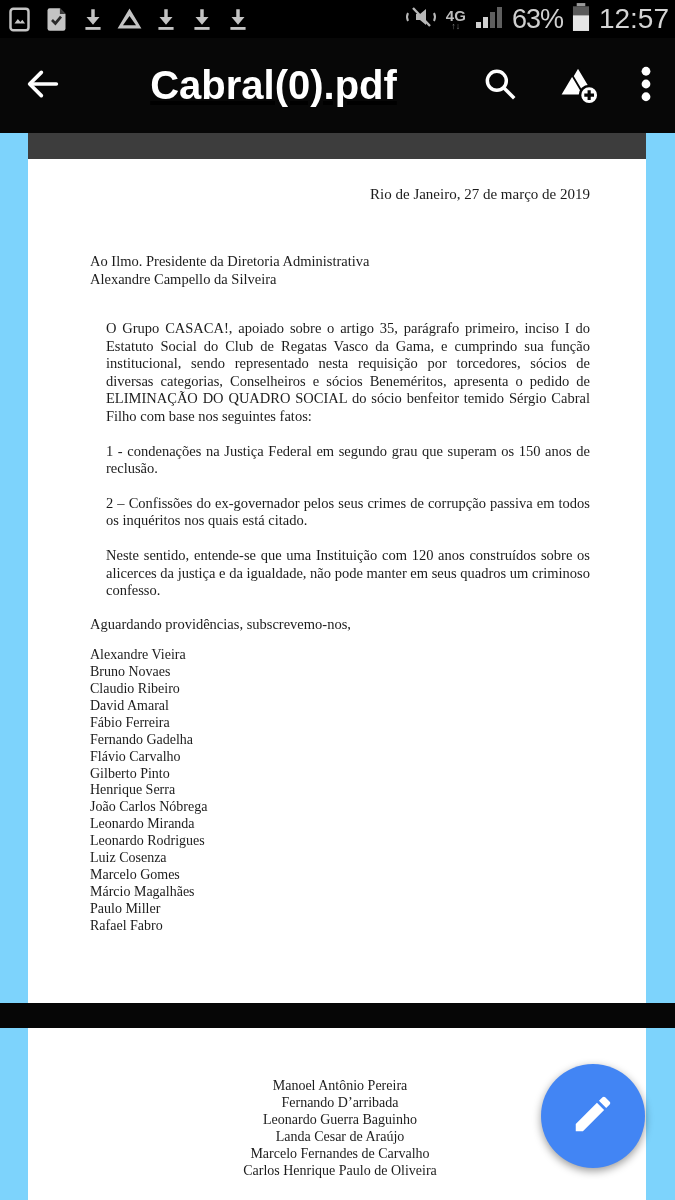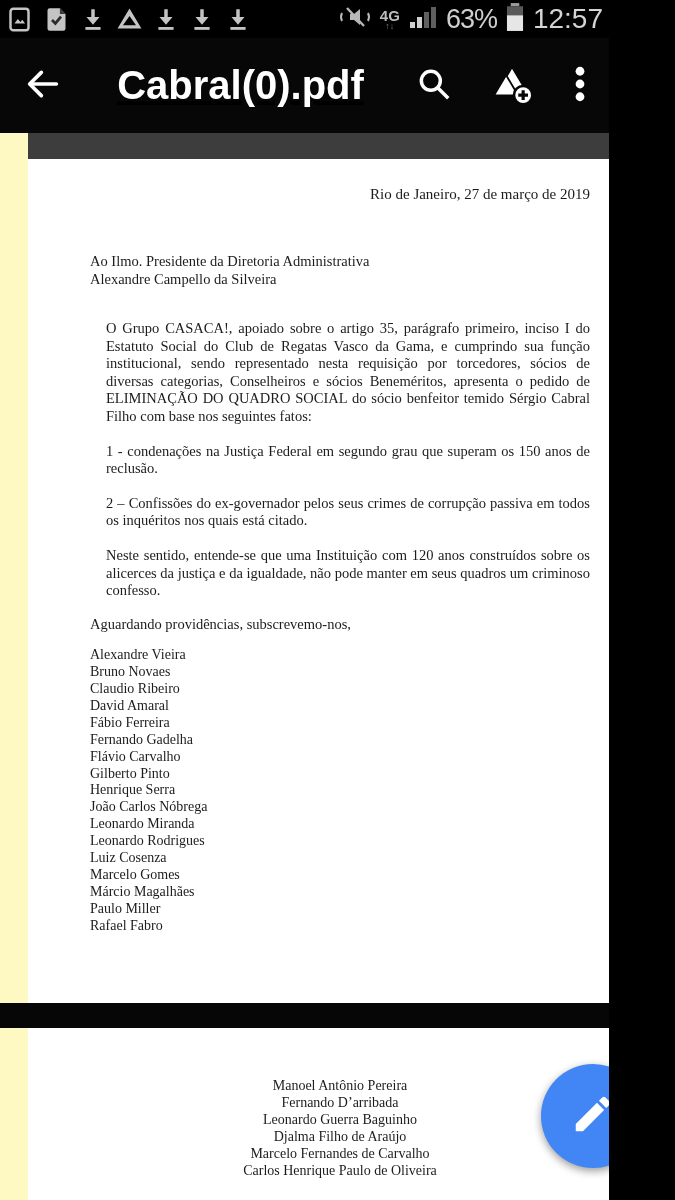--- a/index.html
+++ b/index.html
@@ -1,16 +1,16 @@
 <!DOCTYPE html>
 <html><head>
 <meta charset="utf-8">
 <style>
   html,body{margin:0;padding:0;background:#000;}
-  .screen{position:relative;width:609px;height:1200px;background:#000;overflow:hidden;
+  .screen{position:relative;width:675px;height:1200px;background:#000;overflow:hidden;
           font-family:"Liberation Sans",sans-serif;text-decoration:underline;}
 
   
   .status-bar{height:38px;display:flex;align-items:center;padding:0 6px;background:#000;}
   .sb-left{display:flex;align-items:center;gap:10px;}
   .sb-left svg{display:block;}
   .sb-spacer{flex:1;}
   .sb-right{display:flex;align-items:center;gap:8px;color:#c8c8c8;}
   .sb-pct{font-size:27px;letter-spacing:-1px;color:#cfcfcf;}
   .sb-time{font-size:28px;letter-spacing:0;color:#d4d4d4;}
@@ -21,21 +21,21 @@
   
   .app-bar{height:95px;background:#070707;display:flex;align-items:center;}
   .ab-back{width:86px;display:flex;justify-content:center;cursor:pointer;}
   .ab-title{flex:1;color:#fff;font-size:40px;font-weight:bold;text-align:center;
             white-space:nowrap;overflow:hidden;}
   .ab-actions{display:flex;align-items:center;}
   .ab-btn{width:78px;display:flex;justify-content:center;cursor:pointer;}
   .ab-btn.last{width:58px;}
 
   
-  .viewer{position:absolute;top:133px;left:0;right:0;bottom:0;background:#fef9c3;}
+  .viewer{position:absolute;top:133px;left:0;right:0;bottom:0;background:#7dd3fc;}
   .band{margin-left:28px;width:618px;height:26px;background:#3d3d3d;}
   .page{margin-left:28px;width:618px;background:#fff;color:#1c1c1c;
         font-family:"Liberation Serif",serif;overflow:hidden;box-sizing:border-box;
         padding:0 56px 0 62px;}
   .page1{height:844px;}
   .page-gap{height:25px;background:#060606;}
   .page2{height:172px;}
 
   .date-line{margin-top:26px;text-align:right;font-size:15px;line-height:18px;}
   .recipient{margin-top:50px;font-size:14.5px;line-height:17.5px;}
@@ -210,21 +210,21 @@
       </div>
     </div>
 
     <div class="page-gap"></div>
 
     <div class="page page2">
       <div class="names2">
         <div>Manoel Antônio Pereira</div>
         <div>Fernando D’arribada</div>
         <div>Leonardo Guerra Baguinho</div>
-        <div>Djalma Filho de Araújo</div>
+        <div>Landa Cesar de Araújo</div>
         <div>Marcelo Fernandes de Carvalho</div>
         <div>Carlos Henrique Paulo de Oliveira</div>
       </div>
     </div>
   </div>
 
   <div class="fab" id="fab" style="background: rgb(66, 133, 244);">
     <span>
       <svg width="46" height="46" viewBox="0 0 24 24" fill="#fff">
           <path d="M3 17.25V21h3.75L17.81 9.94l-3.75-3.75L3 17.25zM20.71 7.04a1 1 0 0 0 0-1.41l-2.34-2.34a1 1 0 0 0-1.41 0l-1.83 1.83 3.75 3.75 1.83-1.83z"></path>

